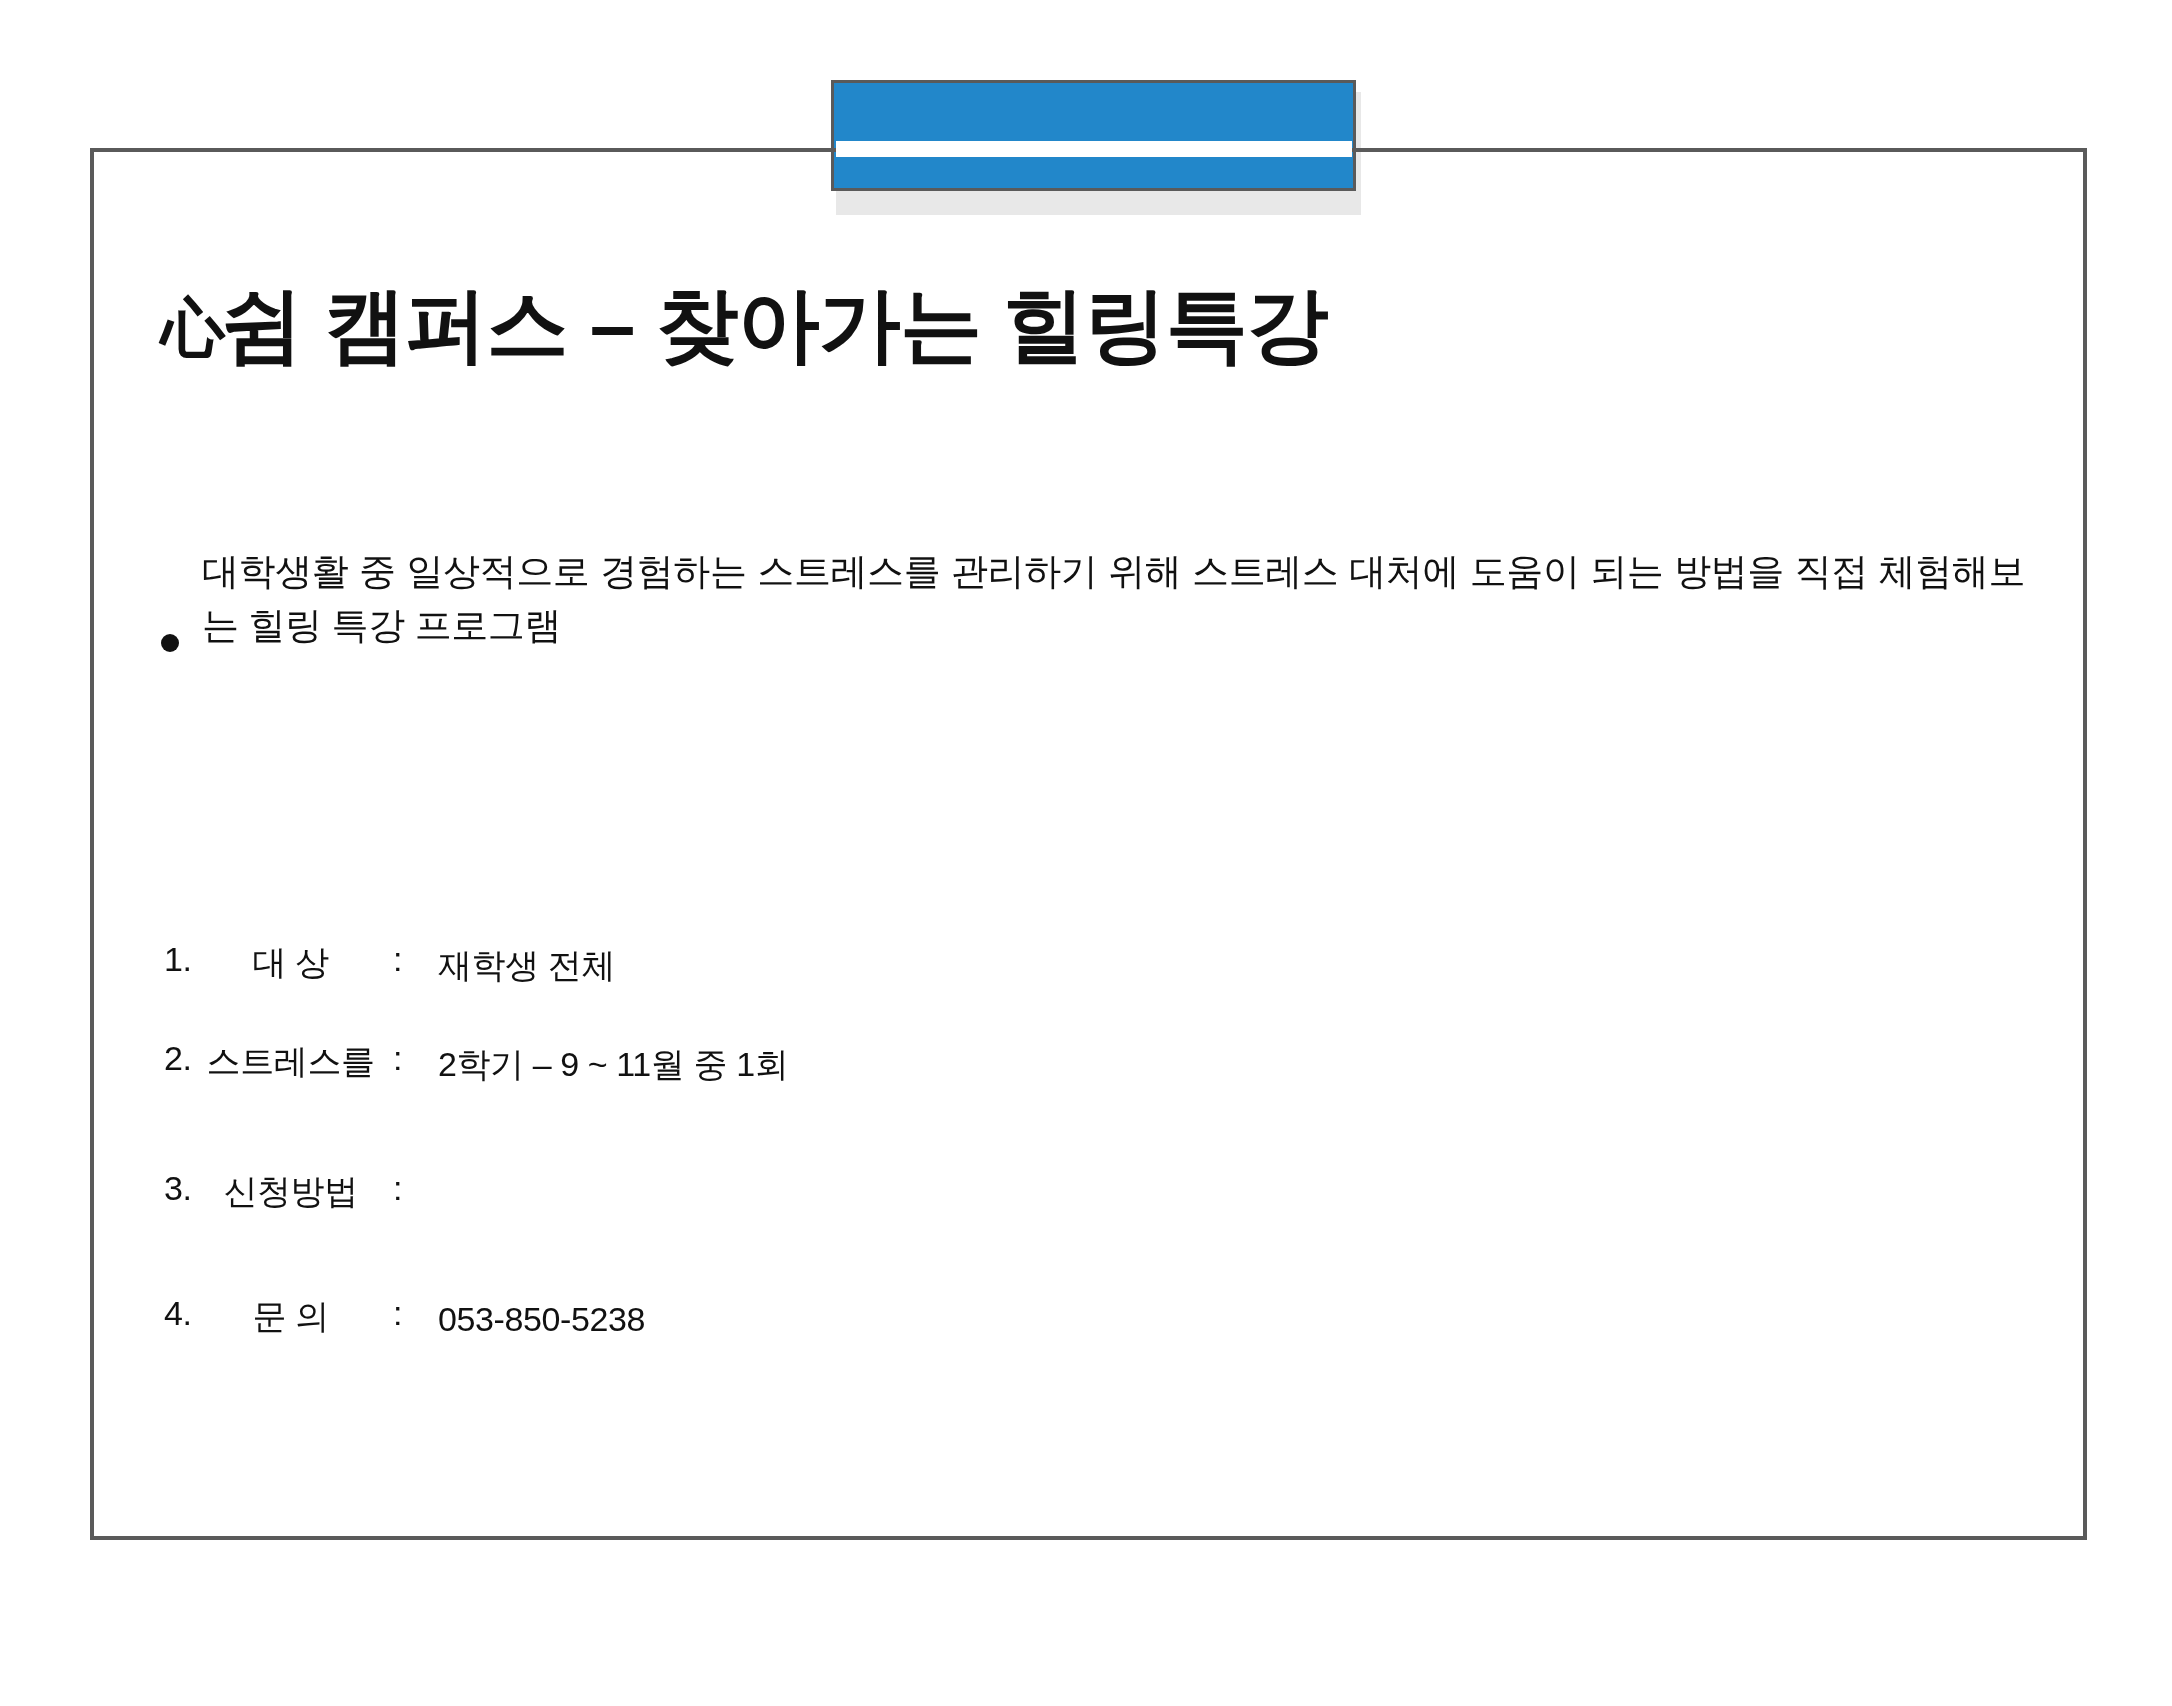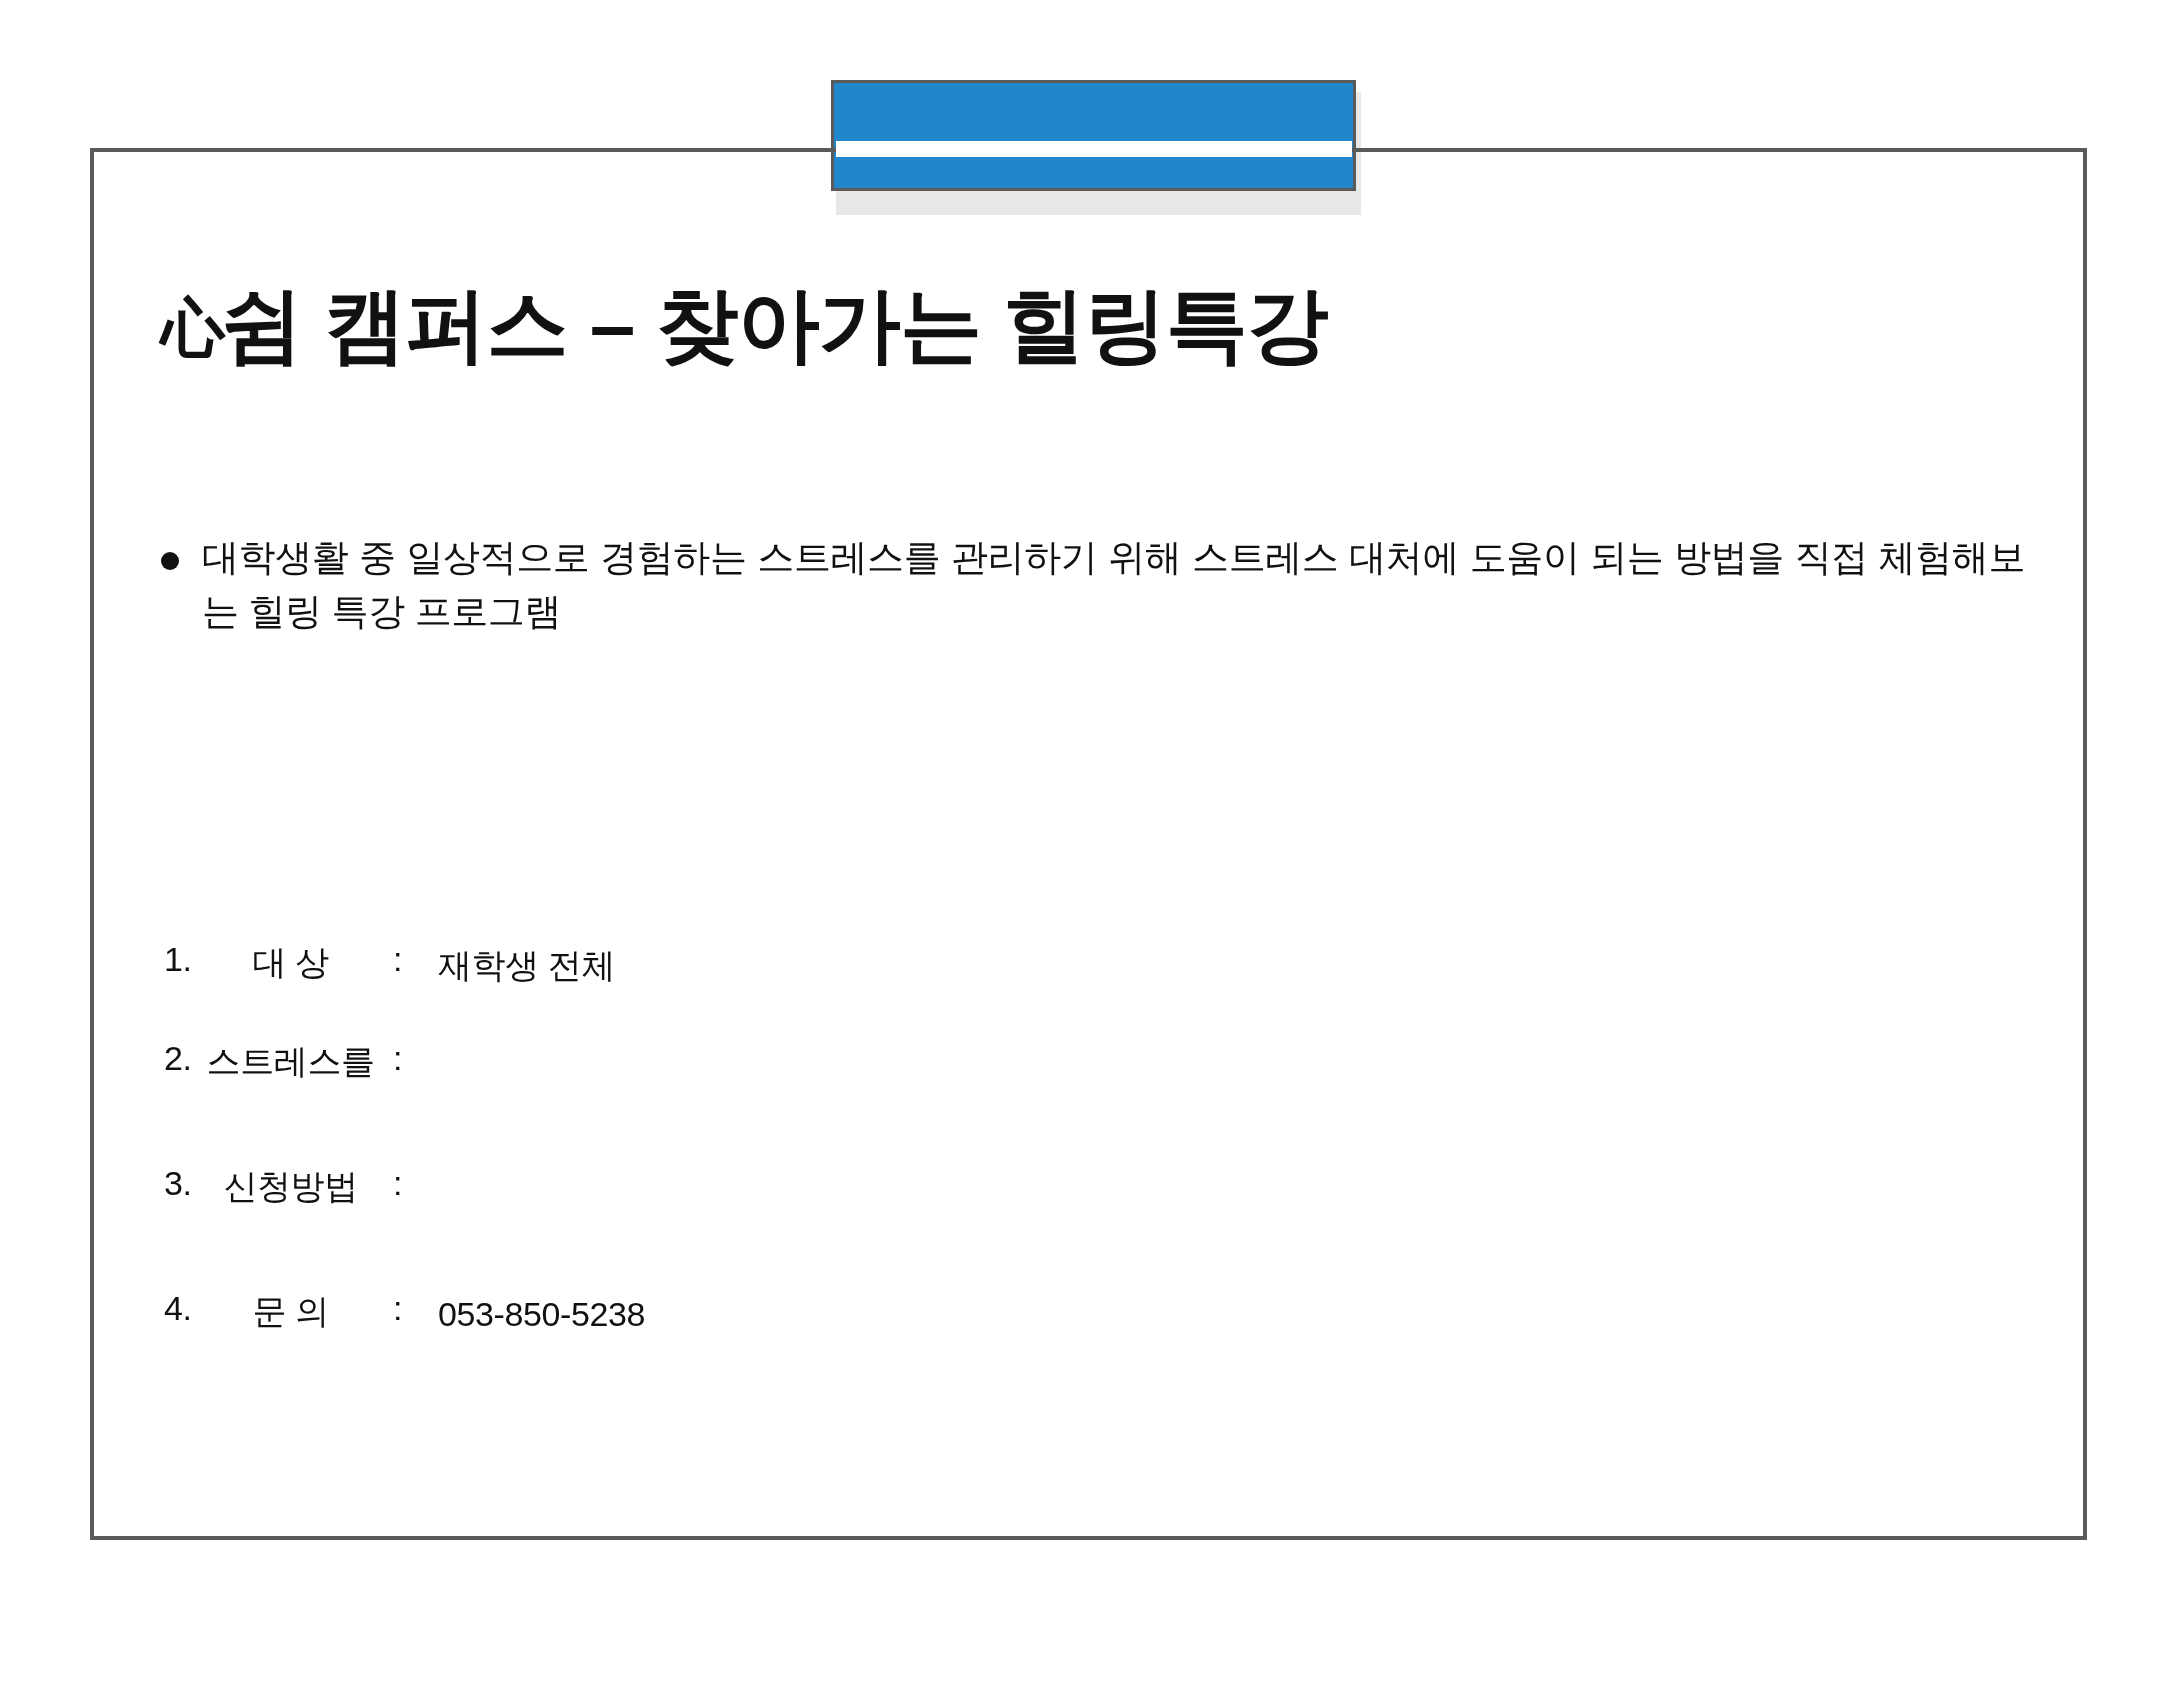--- a/index.html
+++ b/index.html
@@ -73,24 +73,24 @@
     font-size: 64px;
     font-weight: bold;
     vertical-align: 3.3px;
     margin-right: -3.3px;
   }
 
   
   .bullet-row {
     position: absolute;
     left: 161px;
-    top: 531px;
+    top: 545px;
     width: 1864px;
     display: flex;
-    align-items: flex-start;
+    align-items: flex-end;
   }
   .bullet-dot {
     width: 18px;
     height: 18px;
     border-radius: 50%;
     background: #111111;
     margin-top: 21.3px;
     margin-right: 23px;
     flex: 0 0 auto;
   }
@@ -169,20 +169,21 @@
     </div>
   </div>
 
   <div class="detail-row gap-big">
     <div class="detail-label">
       <span class="lbl-num">2.</span>
       <span>스트레스를</span>
       <span class="lbl-colon">:</span>
     </div>
     <div class="detail-value">
+      <div>2학기 – 9 ~ 11월 중 1회</div>
     </div>
   </div>
 
   <div class="detail-row gap-big">
     <div class="detail-label">
       <span class="lbl-num">3.</span>
       <span>신청방법</span>
       <span class="lbl-colon">:</span>
     </div>
   </div>

